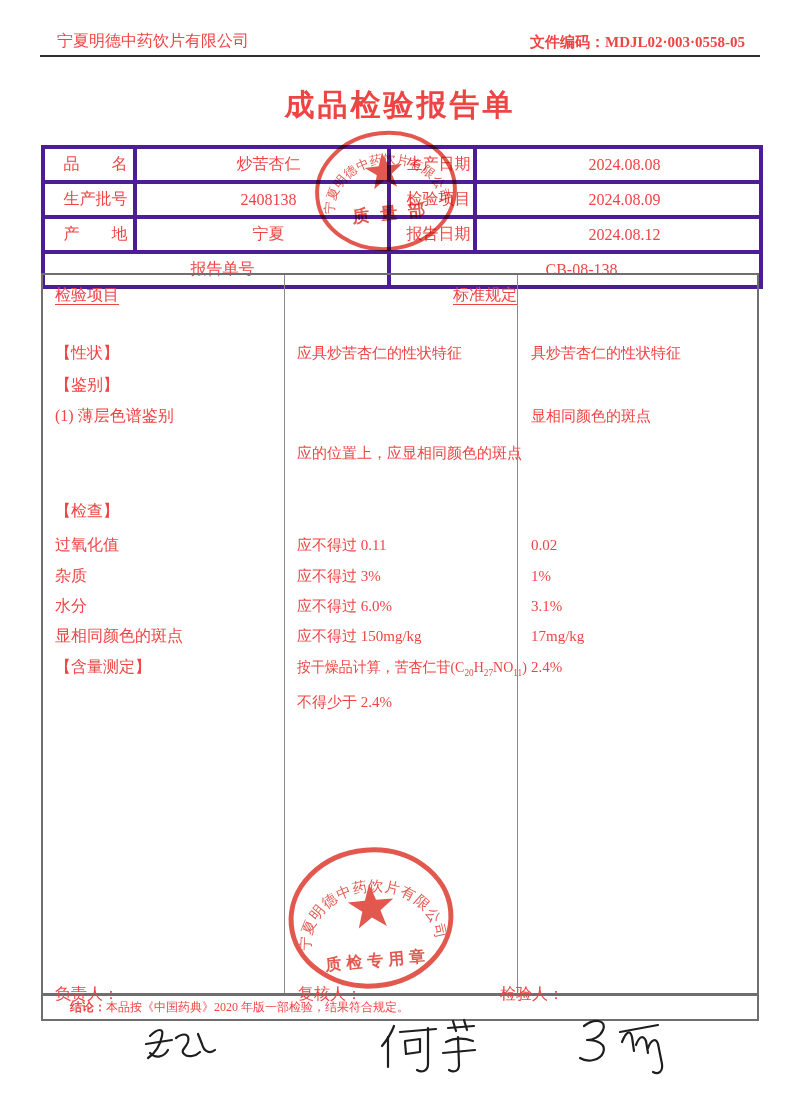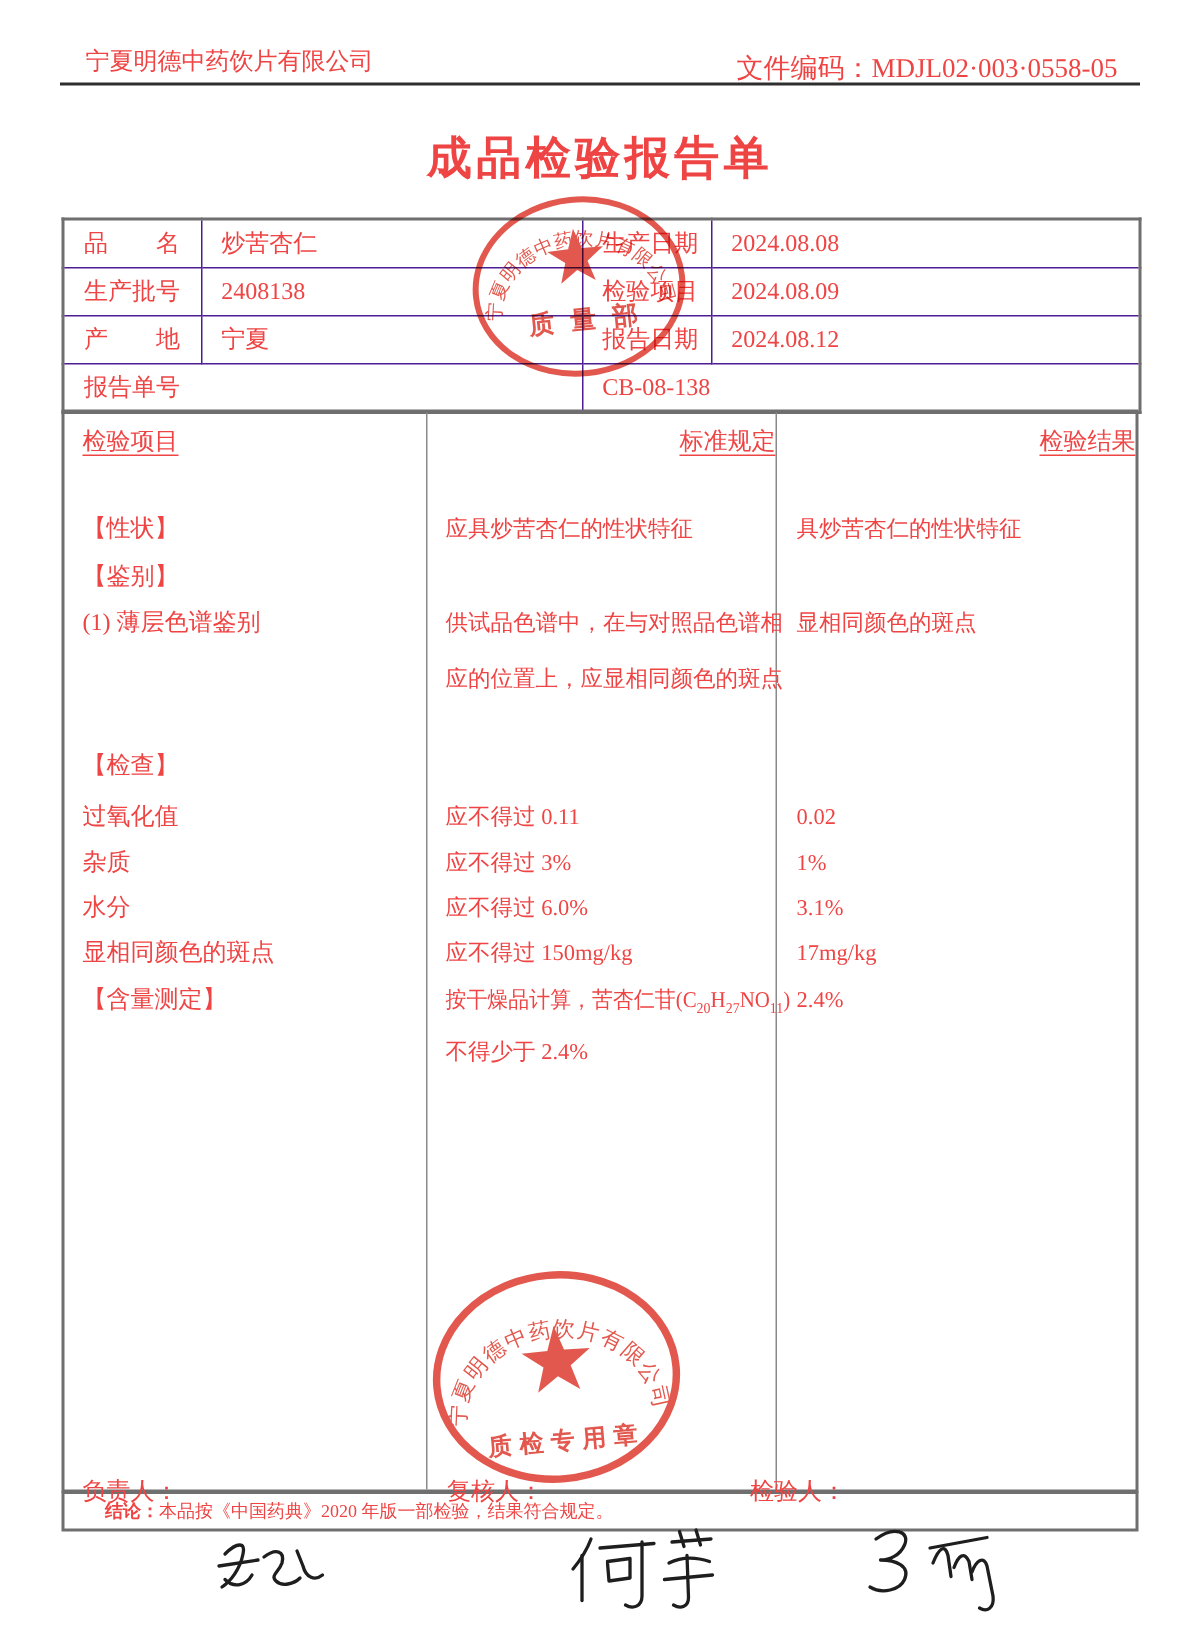--- a/index.html
+++ b/index.html
@@ -3,27 +3,27 @@
 <meta charset="utf-8">
 <style>
   html,body{margin:0;padding:0;background:#ffffff;}
   .page{
     position:relative;width:800px;height:1099px;background:#ffffff;overflow:hidden;
     font-family:"Liberation Serif","DejaVu Serif",serif;color:#ef4444;
   }
   .abs{position:absolute;}
   .txt{font-size:16px;line-height:20px;white-space:nowrap;}
   .hdr-company{left:57px;top:31px;font-size:16px;}
-  .hdr-code{right:55px;top:33px;font-size:18px;}
+  .hdr-code{right:55px;top:33px;font-size:15px;font-weight:bold;}
   .hdr-rule{left:40px;top:55px;width:720px;height:2px;background:#2e2e2e;}
   .doc-title{left:0;top:85px;width:800px;text-align:center;font-size:30px;font-weight:700;letter-spacing:3px;}
   
   table.info{position:absolute;left:41px;top:145px;width:718px;border-collapse:collapse;table-layout:fixed;
     border:2px solid #6f6f6f;font-size:16px;}
-  table.info td{border:1px solid #4c1d95;height:31px;padding:0 0 0 13px;white-space:nowrap;overflow:visible;}
+  table.info td{border:4px solid #4c1d95;height:31px;padding:0 0 0 13px;white-space:nowrap;overflow:visible;text-align:center;}
   td.l2{padding-left:8px;}
   
   .main-table{left:41px;top:273px;width:718px;height:722px;border:2px solid #6f6f6f;box-sizing:border-box;}
   .vline{position:absolute;top:0;bottom:0;width:1px;background:#8a8a8a;}
   .colhead{font-size:16px;text-decoration:underline;text-underline-offset:4px;}
   .ctr{text-align:right;}
   .std{font-size:15px;}
   .fitline{font-size:15px;transform:scaleX(.93);transform-origin:left center;}
   sub{font-size:10px;}
   
@@ -80,34 +80,32 @@
   </tbody>
     </table>
 
   <div class="abs main-table">
     <div class="vline" style="left:241px"></div>
     <div class="vline" style="left:474px"></div>
   </div>
 
   <div class="abs txt colhead" style="left:55px;top:285px">检验项目</div>
   <div class="abs txt colhead ctr" style="left:284px;top:285px;width:233px">标准规定</div>
-  <div class="abs txt colhead ctr" style="left:517px;top:285px;width:240px">检验结果</div>
 
   <div class="abs txt" style="left:55px;top:343px">【性状】</div>
   <div class="abs txt" style="left:55px;top:375px">【鉴别】</div>
   <div class="abs txt" style="left:55px;top:406px">(1) 薄层色谱鉴别</div>
   <div class="abs txt" style="left:55px;top:501px">【检查】</div>
   <div class="abs txt" style="left:55px;top:535px">过氧化值</div>
   <div class="abs txt" style="left:55px;top:566px">杂质</div>
   <div class="abs txt" style="left:55px;top:596px">水分</div>
   <div class="abs txt" style="left:55px;top:626px">显相同颜色的斑点</div>
   <div class="abs txt" style="left:55px;top:657px">【含量测定】</div>
 
   <div class="abs txt std" style="left:297px;top:343px">应具炒苦杏仁的性状特征</div>
-  <div class="abs txt std" style="left:297px;top:406px">供试品色谱中，在与对照品色谱相</div>
   <div class="abs txt std" style="left:297px;top:443px">应的位置上，应显相同颜色的斑点</div>
   <div class="abs txt std" style="left:297px;top:535px">应不得过 0.11</div>
   <div class="abs txt std" style="left:297px;top:566px">应不得过 3%</div>
   <div class="abs txt std" style="left:297px;top:596px">应不得过 6.0%</div>
   <div class="abs txt std" style="left:297px;top:626px">应不得过 150mg/kg</div>
   <div class="abs txt fitline" style="left:297px;top:657px"><span>按干燥品计算，苦杏仁苷(C</span><sub>20</sub><span>H</span><sub>27</sub><span>NO</span><sub>11</sub><span>)</span></div>
   <div class="abs txt std" style="left:297px;top:692px">不得少于 2.4%</div>
 
   <div class="abs txt std" style="left:531px;top:343px">具炒苦杏仁的性状特征</div>
   <div class="abs txt std" style="left:531px;top:406px">显相同颜色的斑点</div>

